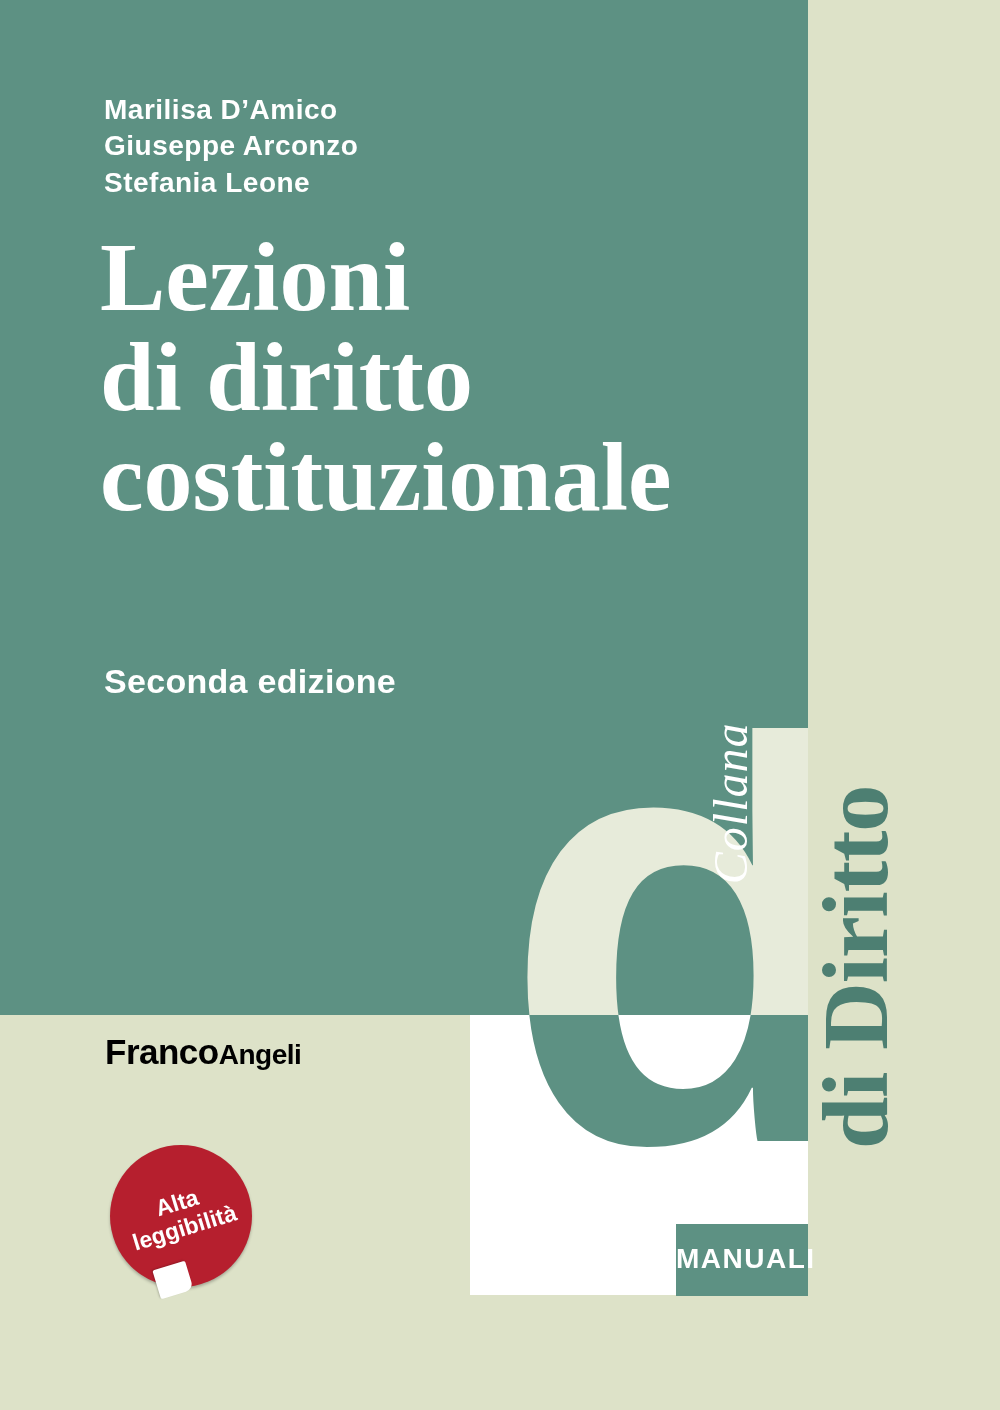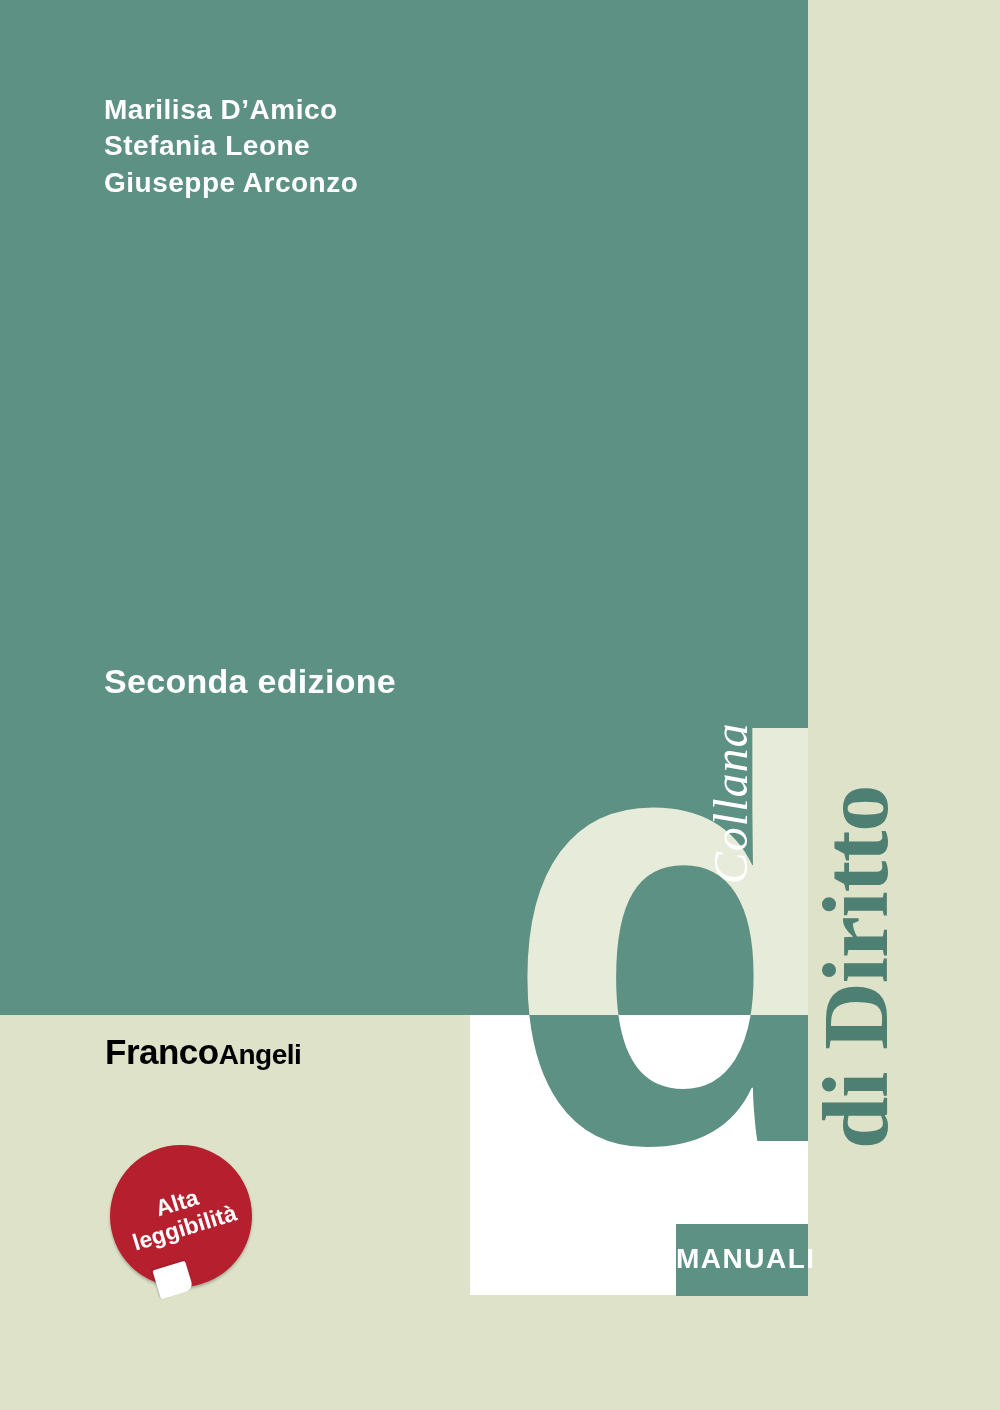--- a/index.html
+++ b/index.html
@@ -271,24 +271,29 @@
   <div class="bg-collana-block"></div>
 
   <div class="letter-d-lower">
     <span>d</span>
   </div>
 
   <div class="bg-manuali-strip"></div>
 
   <div class="authors">
     <div>Marilisa D’Amico</div>
+    <div>Giuseppe Arconzo</div>
     <div>Stefania Leone</div>
-    <div>Giuseppe Arconzo</div>
-  </div>
-
+  </div>
+
+  <div class="title">
+    <div>Lezioni</div>
+    <div>di diritto</div>
+    <div>costituzionale</div>
+  </div>
 
   <div class="edition">Seconda edizione</div>
 
   <div class="publisher">
     <span>Franco</span><span class="small-caps">Angeli</span>
   </div>
 
   <div class="badge">
     <div class="badge-circle"></div>
     <div class="badge-fold"></div>

